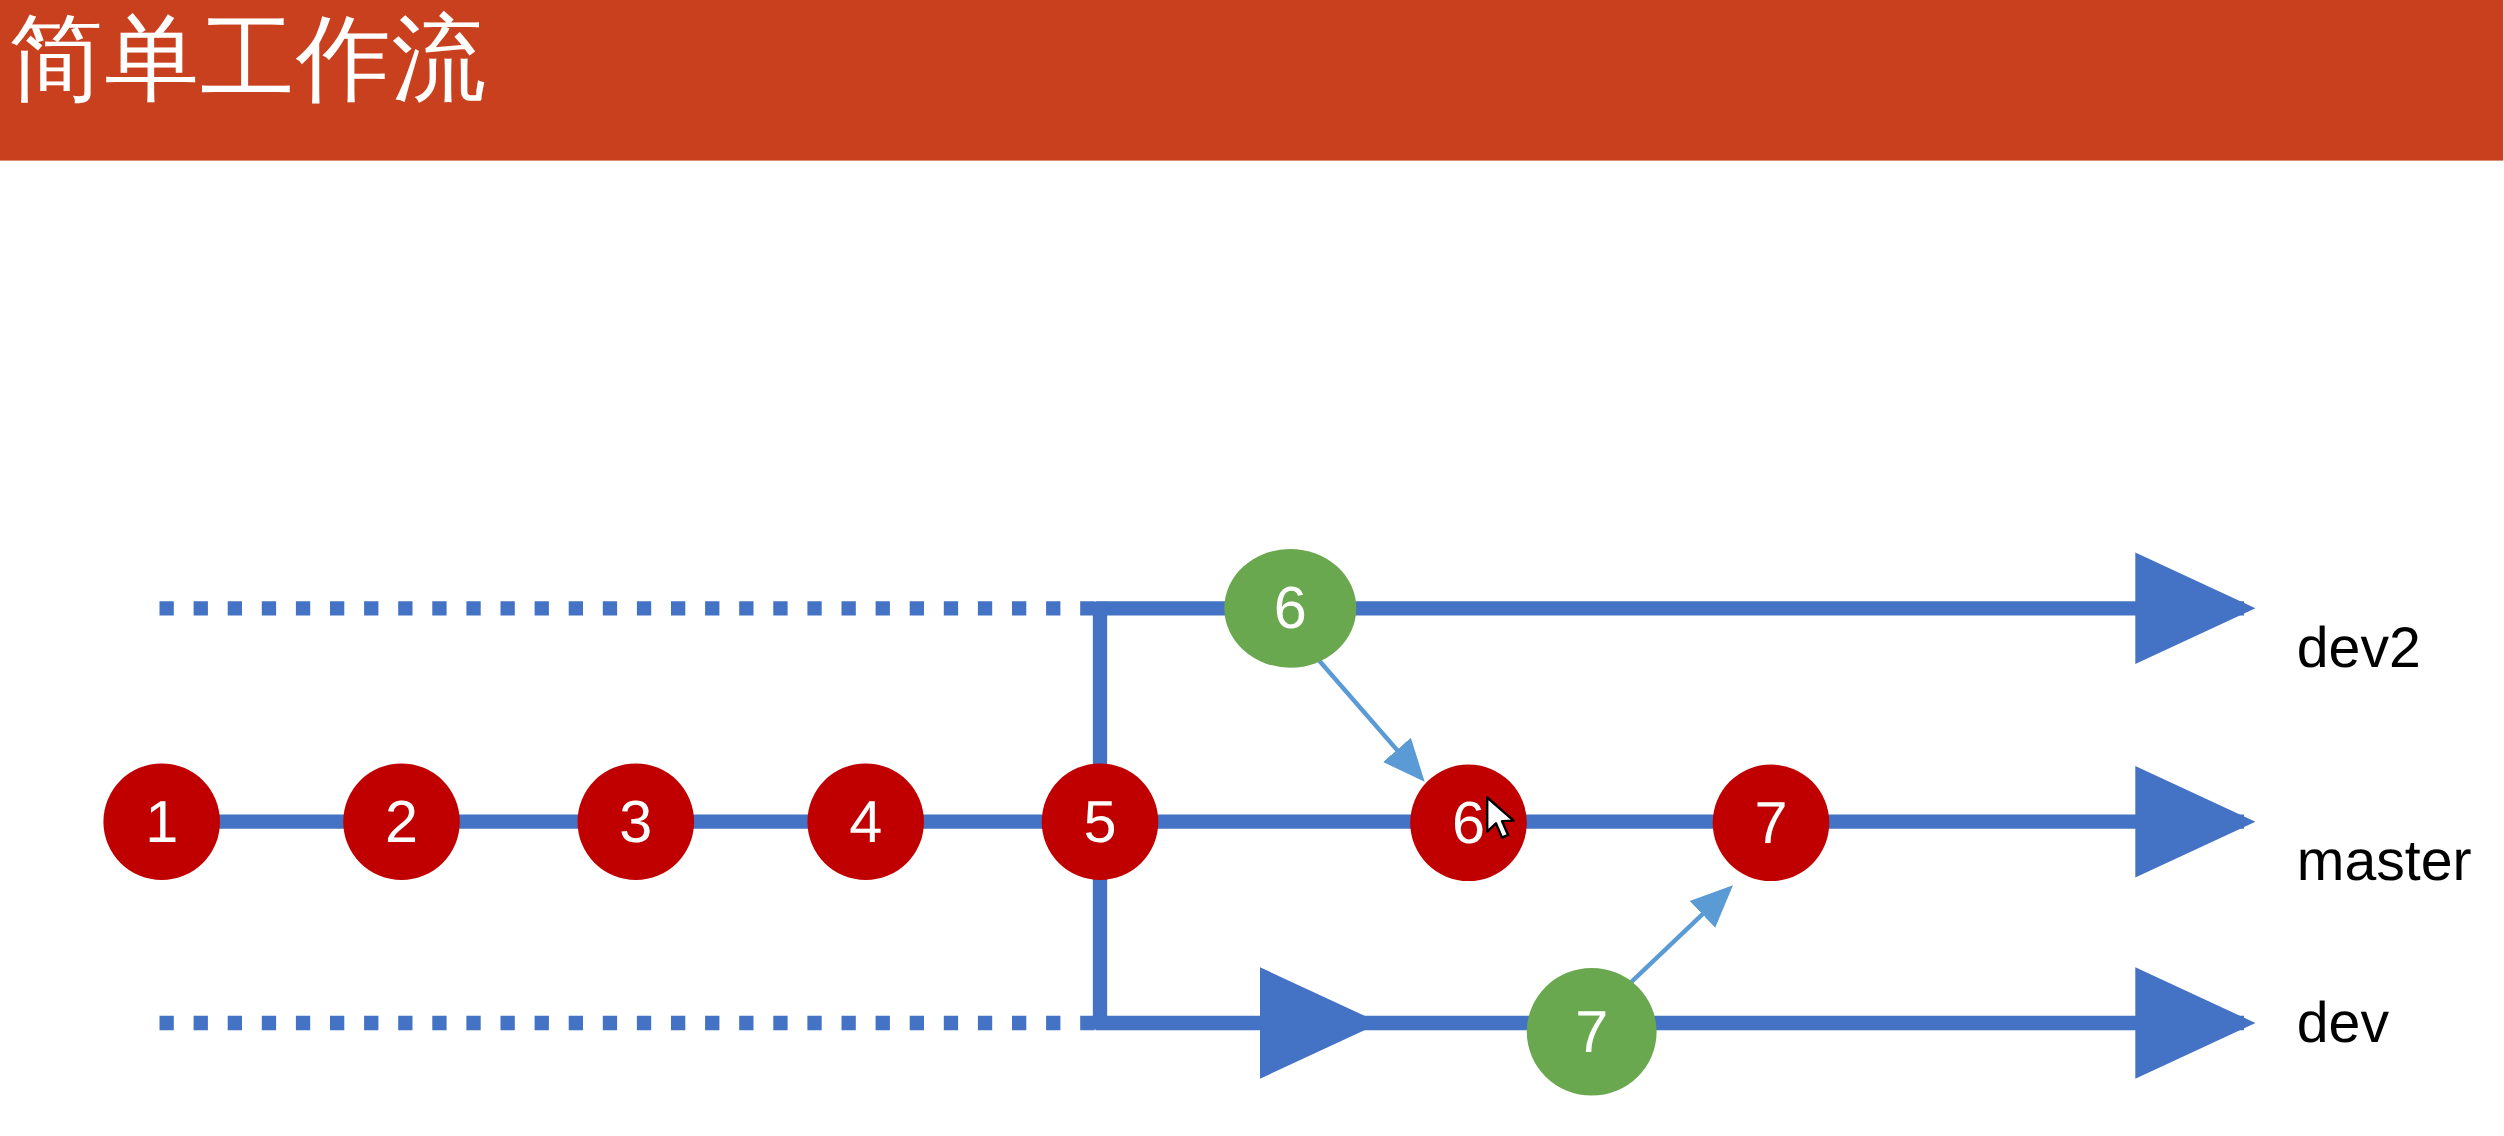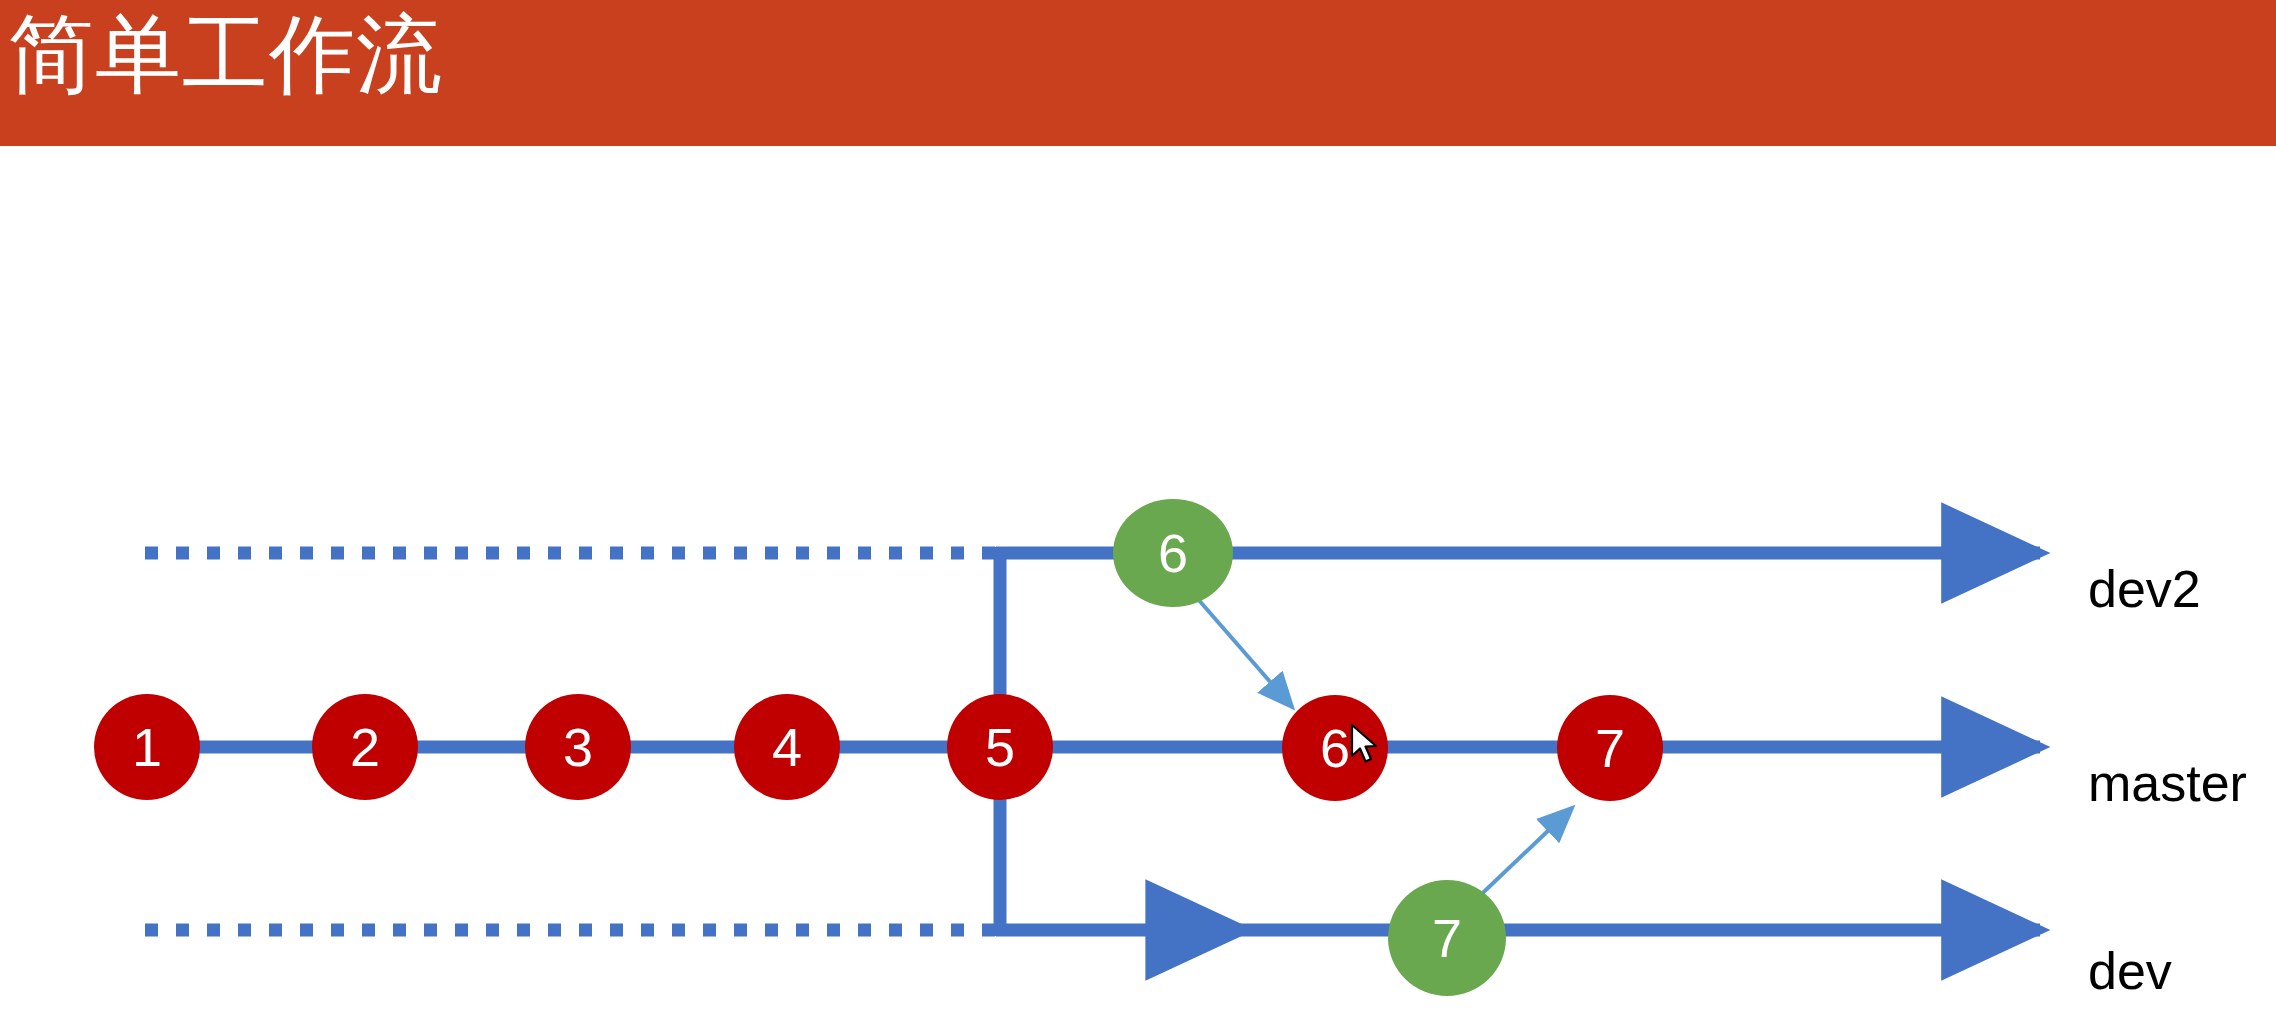--- a/index.html
+++ b/index.html
@@ -48,21 +48,21 @@
     position: absolute;
     font-size: 52px;
     line-height: 52px;
     color: #000000;
     font-family: "Liberation Sans", "DejaVu Sans", sans-serif;
     white-space: nowrap;
     margin-top: 35px;
   }
   #label-dev2 { left: 2088px; top: 528px; }
   #label-master { left: 2088px; top: 722px; text-align: center; }
-  #label-dev { left: 2088px; top: 910px; text-align: center; }
+  #label-dev { left: 2088px; top: 869px; text-align: center; }
 
   .node-label {
     position: absolute;
     color: #FFFFFF;
     font-family: "Liberation Sans", "DejaVu Sans", sans-serif;
     font-size: 54px;
     line-height: 54px;
     text-align: center;
     transform: translate(-50%, -50%);
     pointer-events: none;

